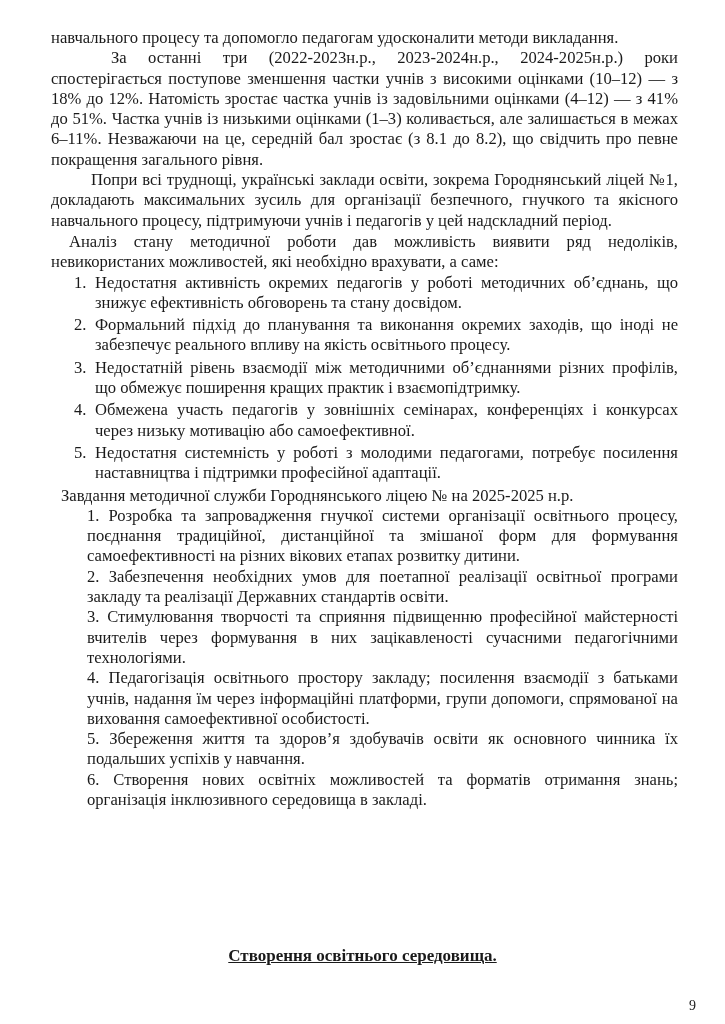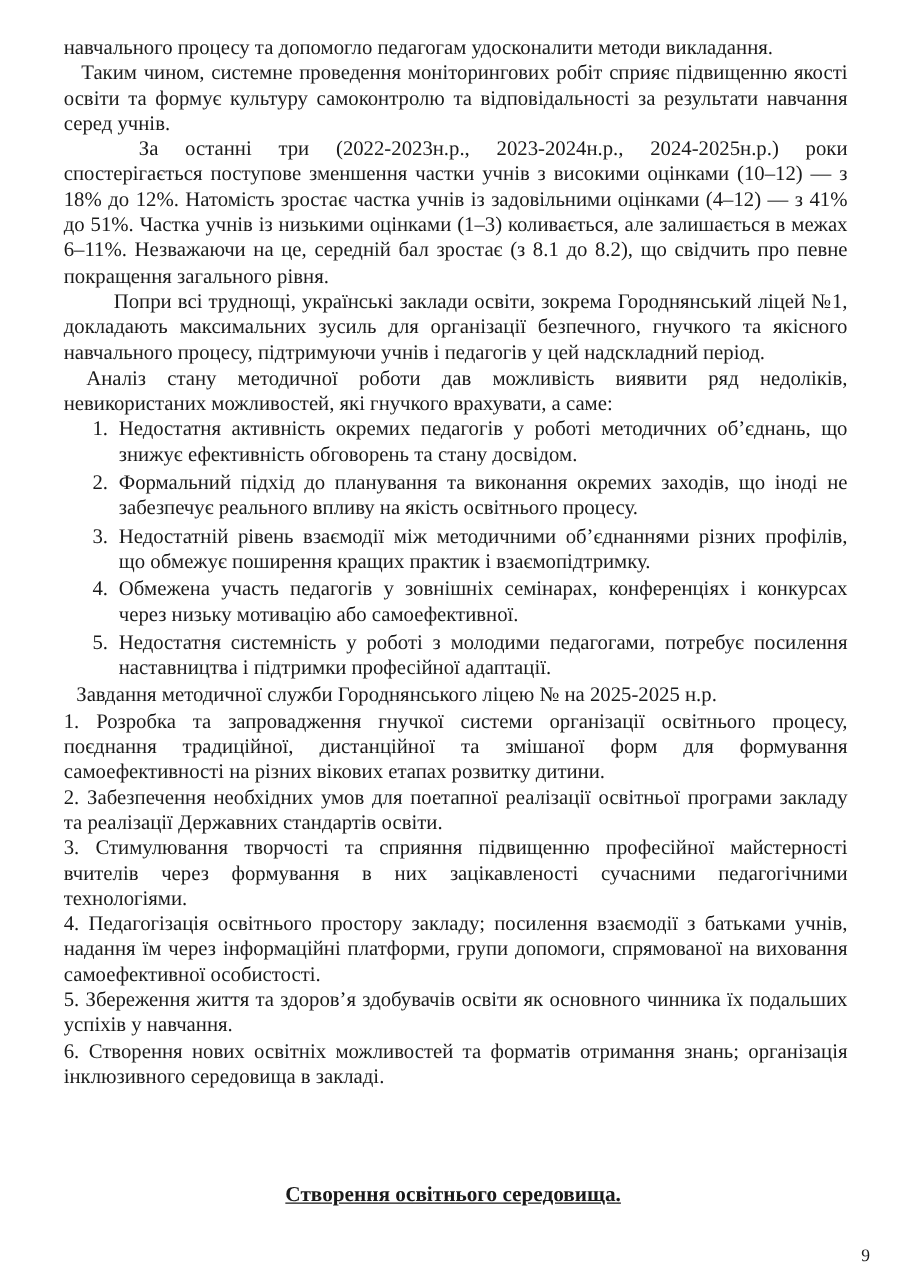--- a/index.html
+++ b/index.html
@@ -44,21 +44,21 @@
     }
     ol.issues li .num {
       position: absolute;
       left: -21px;
       top: 0;
     }
     .tasks-title {
       text-indent: 10px;
       margin-top: 2px;
     }
-    .task { margin-top: 0; }
+    .task { margin-top: 0; margin-left: 36px; }
     .section-heading {
       position: absolute;
       left: 0;
       width: 725px;
       top: 946px;
       text-align: center;
       font-weight: bold;
       text-decoration: underline;
       font-size: 17px;
     }
@@ -68,24 +68,23 @@
       top: 996px;
       font-size: 14px;
     }
     .gap1 { margin-top: 1px; }
   </style>
 </head>
 <body>
 
 <div class="page">
   <p class="last">навчального процесу та допомогло педагогам удосконалити методи викладання.</p>
-  <p class="ind1 last">Таким чином, системне проведення моніторингових робіт сприяє підвищенню якості освіти та формує культуру самоконтролю та відповідальності за результати навчання серед учнів.</p>
   <p class="ind2 last">За останні три (2022-2023н.р., 2023-2024н.р., 2024-2025н.р.) роки спостерігається поступове зменшення частки учнів з високими оцінками (10–12) — з 18% до 12%. Натомість зростає частка учнів із задовільними оцінками (4–12) — з 41% до 51%. Частка учнів із низькими оцінками (1–3) коливається, але залишається в межах 6–11%. Незважаючи на це, середній бал зростає (з 8.1 до 8.2), що свідчить про певне покращення загального рівня.</p>
   <p class="ind3 last">Попри всі труднощі, українські заклади освіти, зокрема Городнянський ліцей №1, докладають максимальних зусиль для організації безпечного, гнучкого та якісного навчального процесу, підтримуючи учнів і педагогів у цей надскладний період.</p>
-  <p class="ind4 last gap1">Аналіз стану методичної роботи дав можливість виявити ряд недоліків, невикористаних можливостей, які гнучкого врахувати, а саме:</p>
+  <p class="ind4 last gap1">Аналіз стану методичної роботи дав можливість виявити ряд недоліків, невикористаних можливостей, які необхідно врахувати, а саме:</p>
 
   <ol class="issues">
     <li class="last"><span class="num">1.</span><span>Недостатня активність окремих педагогів у роботі методичних об’єднань, що знижує ефективність обговорень та стану досвідом.</span></li>
     <li class="last"><span class="num">2.</span><span>Формальний підхід до планування та виконання окремих заходів, що іноді не забезпечує реального впливу на якість освітнього процесу.</span></li>
     <li class="last"><span class="num">3.</span><span>Недостатній рівень взаємодії між методичними об’єднаннями різних профілів, що обмежує поширення кращих практик і взаємопідтримку.</span></li>
     <li class="last"><span class="num">4.</span><span>Обмежена участь педагогів у зовнішніх семінарах, конференціях і конкурсах через низьку мотивацію або самоефективної.</span></li>
     <li class="last"><span class="num">5.</span><span>Недостатня системність у роботі з молодими педагогами, потребує посилення наставництва і підтримки професійної адаптації.</span></li>
   </ol>
 
   <p class="tasks-title last">Завдання методичної служби Городнянського ліцею №  на 2025-2025 н.р.</p>

